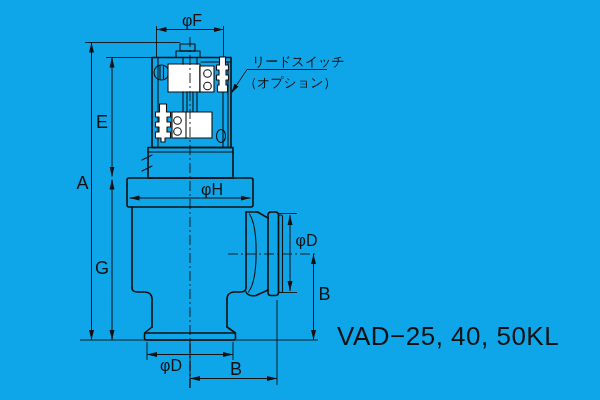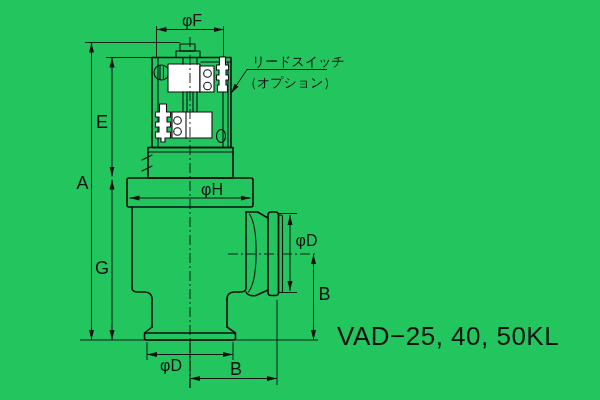--- a/index.html
+++ b/index.html
@@ -1,16 +1,16 @@
 <!DOCTYPE html>
 <html><head>
 <meta charset="utf-8">
 <style>
   html,body{margin:0;padding:0;background:#fff;}
-  #canvas{width:600px;height:400px;background:#22c55e;position:relative;overflow:hidden;}
+  #canvas{width:600px;height:400px;background:#0ea5e9;position:relative;overflow:hidden;}
   svg{display:block;}
   .obj{stroke:#111;stroke-width:1.6;fill:none;stroke-linejoin:round;stroke-linecap:round;}
   .obj2{stroke:#111;stroke-width:1.1;fill:none;stroke-linejoin:round;stroke-linecap:round;}
   .objf{stroke:#111;stroke-width:1.1;fill:#fff;stroke-linejoin:round;}
   .dimline{stroke:#111;stroke-width:1;fill:none;}
   .extline{stroke:#111;stroke-width:0.9;fill:none;}
   .cline{stroke:#111;stroke-width:0.9;fill:none;stroke-dasharray:10,3,2,3;}
   text{font-family:"Liberation Sans", sans-serif;fill:#111;}
   .dim{font-size:18px;}
   .dimsmall{font-size:16px;}

